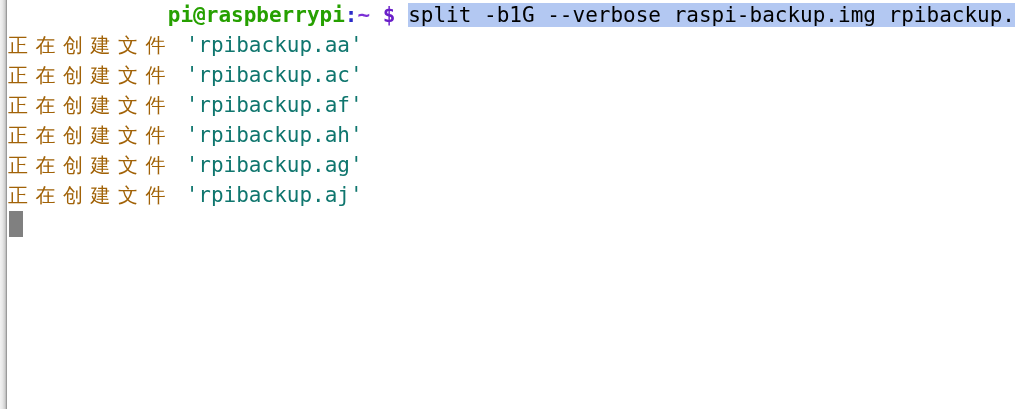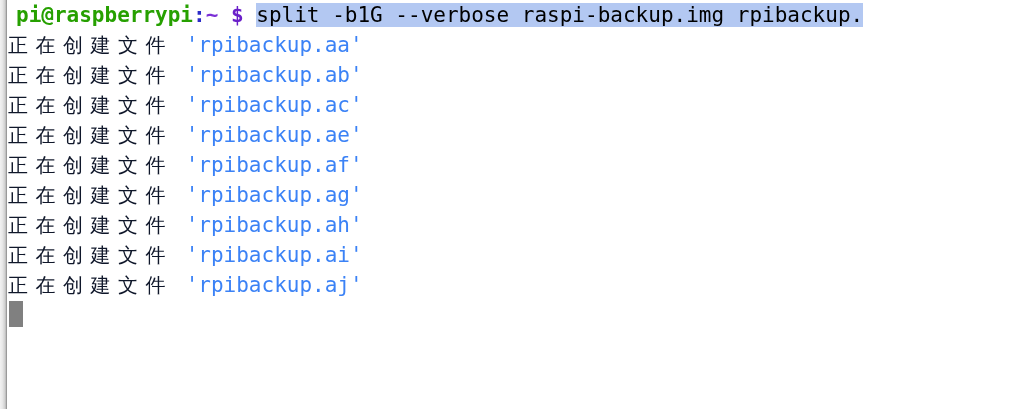--- a/index.html
+++ b/index.html
@@ -54,20 +54,21 @@
     position: relative;
   }
 
   
   .prompt-line {
     height: 30px;
     white-space: pre;
     position: relative;
     margin-left: -8px;
     padding-left: 16px;
+    text-align: right;
   }
 
   .p-user {
     color: #26a000;
     font-weight: bold;
   }
   .p-colon {
     color: #2b2bc8;
     font-weight: bold;
   }
@@ -82,25 +83,25 @@
 
   .cmd-selected {
     background: #b3c8f2;
     color: #000000;
   }
 
   .cjk {
     font-family: "DejaVu Sans", "Liberation Sans", sans-serif;
     font-size: 20px;
     letter-spacing: 7.5px;
-    color: #0f172a;
+    color: #a16207;
   }
 
   .fname {
-    color: #3b82f6;
+    color: #0f766e;
   }
 
   .cursor {
     display: inline-block;
     width: 14px;
     height: 26px;
     background: #808080;
     vertical-align: -5px;
     margin-left: 1px;
   }
@@ -118,26 +119,23 @@
   <div class="scrollbar">
     <div class="scrollbar-thumb"></div>
   </div>
 
   <div class="screen">
 
     <div class="prompt-line"><span class="p-user">pi@raspberrypi</span><span class="p-colon">:</span><span class="p-path">~</span><span> </span><span class="p-dollar">$</span><span> </span><span class="cmd-selected">split -b1G --verbose raspi-backup.img rpibackup.</span></div>
 
     <div id="output">
         <div class="line"><span class="cjk">正在创建文件</span><span>&nbsp;</span><span class="fname">'rpibackup.aa'</span></div>
-        <div class="line"><span class="cjk">正在创建文件</span><span>&nbsp;</span><span class="fname">'rpibackup.ab'</span></div>
         <div class="line"><span class="cjk">正在创建文件</span><span>&nbsp;</span><span class="fname">'rpibackup.ac'</span></div>
-        <div class="line"><span class="cjk">正在创建文件</span><span>&nbsp;</span><span class="fname">'rpibackup.ae'</span></div>
         <div class="line"><span class="cjk">正在创建文件</span><span>&nbsp;</span><span class="fname">'rpibackup.af'</span></div>
+        <div class="line"><span class="cjk">正在创建文件</span><span>&nbsp;</span><span class="fname">'rpibackup.ah'</span></div>
         <div class="line"><span class="cjk">正在创建文件</span><span>&nbsp;</span><span class="fname">'rpibackup.ag'</span></div>
-        <div class="line"><span class="cjk">正在创建文件</span><span>&nbsp;</span><span class="fname">'rpibackup.ah'</span></div>
-        <div class="line"><span class="cjk">正在创建文件</span><span>&nbsp;</span><span class="fname">'rpibackup.ai'</span></div>
         <div class="line"><span class="cjk">正在创建文件</span><span>&nbsp;</span><span class="fname">'rpibackup.aj'</span></div>
       </div>
 
     <div class="cursor-line"><span class="cursor"></span></div>
 
   </div>
 </div>
 
 </body></html>

